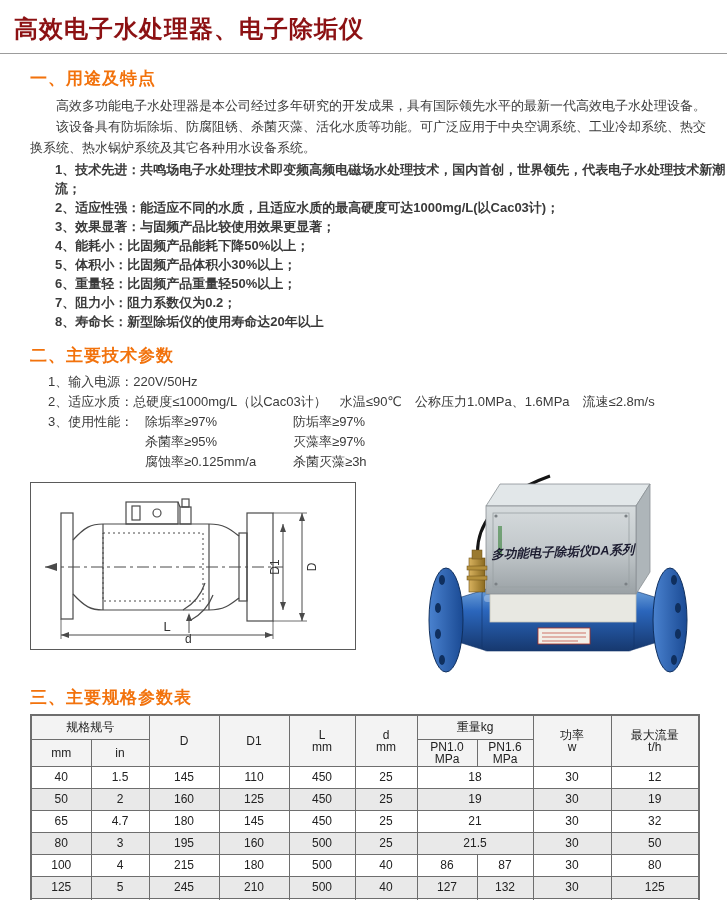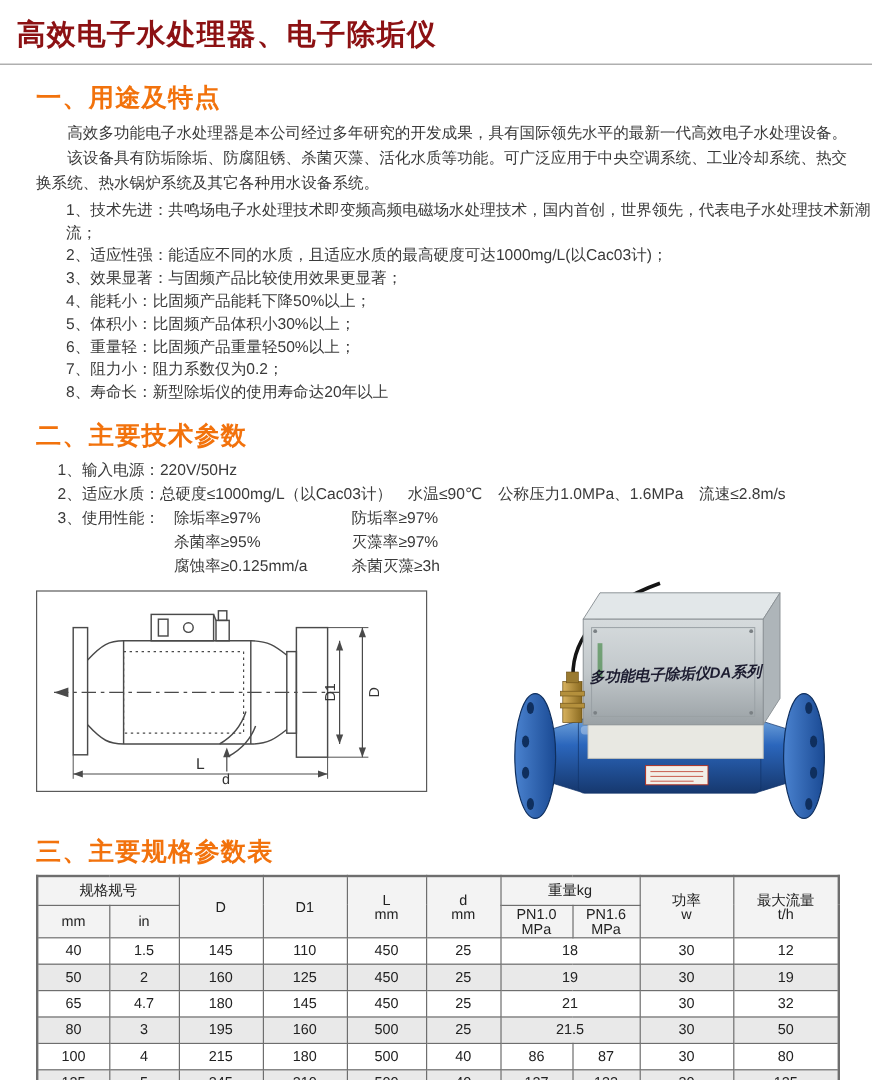--- a/index.html
+++ b/index.html
@@ -12,27 +12,27 @@
   .page { position:relative; width:727px; height:900px; overflow:hidden; background:#fff; }
 
   .title {
     margin:13px 0 0 14px;
     font-size:24px; font-weight:bold; color:#8c1113; letter-spacing:1px;
   }
   .rule { margin-top:8px; border-top:1px solid #9c9c9c; width:727px; }
 
   .sec-heading {
     margin:13px 0 5px 30px;
-    font-size:21px; font-weight:bold; color:#f2720c; letter-spacing:1px;
+    font-size:17px; font-weight:bold; color:#f2720c; letter-spacing:1px;
   }
 
   .body-text { font-size:13px; }
   .para { margin:0 16px 0 30px; text-indent:2em; line-height:21px; }
   .features { margin:2px 0 0 55px; }
-  .feature { line-height:19px; }
+  .feature { line-height:19px;font-weight:bold; }
 
   .s2-item { margin-left:48px; line-height:20px; }
   .s2-perf { display:grid; grid-template-columns:97px 148px auto; margin-left:48px; }
   .s2-perf .cell { line-height:20px; }
 
   .images { display:flex; align-items:flex-start; margin:10px 0 0 30px; }
   .diagram-box { width:326px; height:168px; border:1px solid #5a5a5a; background:#fff; flex:none; }
   .photo-box { width:320px; height:205px; margin-left:42px; margin-top:-14px; flex:none; }
 
   .spec-table {

